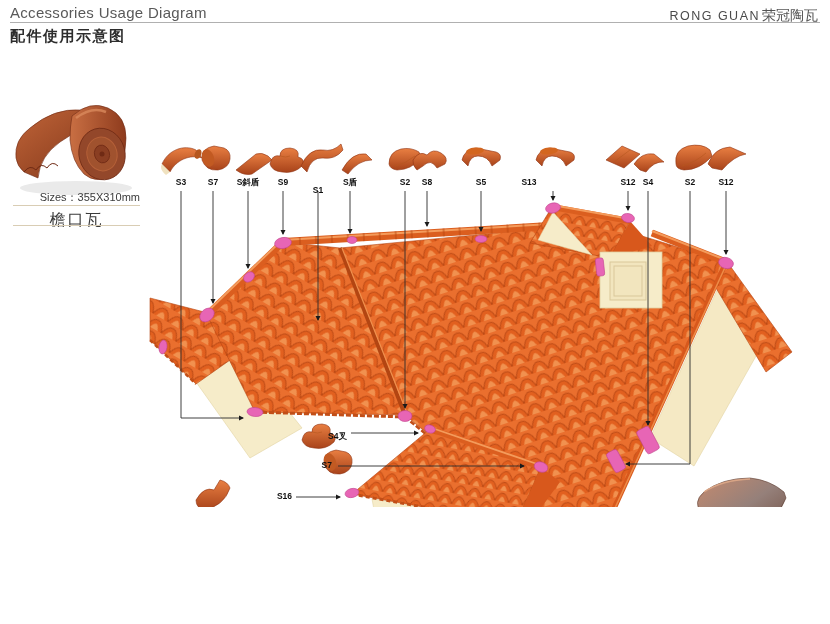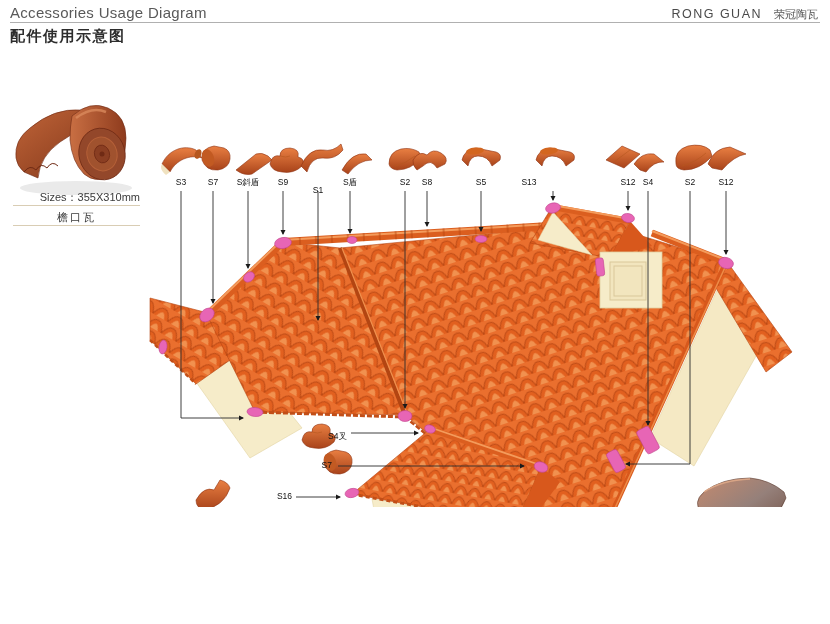--- a/index.html
+++ b/index.html
@@ -3,26 +3,26 @@
 <meta charset="utf-8">
 <style>
   html,body{margin:0;padding:0;background:#fff;}
   .page{position:relative;width:830px;height:507px;background:#fff;overflow:hidden;
         font-family:"Liberation Sans",sans-serif;}
   .title-en{position:absolute;left:10px;top:4px;font-size:15px;color:#595959;letter-spacing:.3px;}
   .header-rule{position:absolute;left:10px;top:22px;width:810px;height:1px;background:#b0b0b0;}
   .title-cn{position:absolute;left:10px;top:27px;font-size:15px;font-weight:bold;color:#2d2d2d;
             font-family:Liberation Mono, monospace;letter-spacing:1.5px;}
   .brand{position:absolute;right:12px;top:7px;font-size:12.5px;color:#4a4a4a;letter-spacing:1.5px;}
-  .brand .brand-cn{font-size:11px;letter-spacing:0;margin-left:12px;color:#555;}
+  .brand .brand-cn{font-size:14px;letter-spacing:0;margin-left:2px;color:#555;}
   .sizes{position:absolute;left:13px;top:190px;width:127px;text-align:right;font-size:11px;color:#3a3a3a;}
   .pdiv{position:absolute;left:13px;width:127px;height:1px;background:#d9cdb4;}
-  .pname{position:absolute;left:13px;top:210px;width:127px;text-align:center;font-size:11px;color:#3a3a3a;letter-spacing:2px;}
+  .pname{position:absolute;left:13px;top:210px;width:127px;text-align:center;font-size:16px;color:#3a3a3a;letter-spacing:2px;}
   .art{position:absolute;left:0;top:0;width:830px;height:624px;}
-  .lbl{position:absolute;font-size:8.5px;font-weight:400;color:#111;white-space:nowrap;
+  .lbl{position:absolute;font-size:8.5px;font-weight:700;color:#111;white-space:nowrap;
        transform:translateX(-50%);}
   .lbl-r{transform:translateX(-100%);}
   .g2lbl{position:absolute;left:737px;top:534px;transform:translateX(-50%);font-size:11px;color:#333;}
   .footer{position:absolute;left:14px;top:607px;font-size:8px;color:#8f8f8f;letter-spacing:.2px;}
   .footer .en{margin-left:10px;}
 </style>
 </head>
 <body>
 
 <div class="page">

